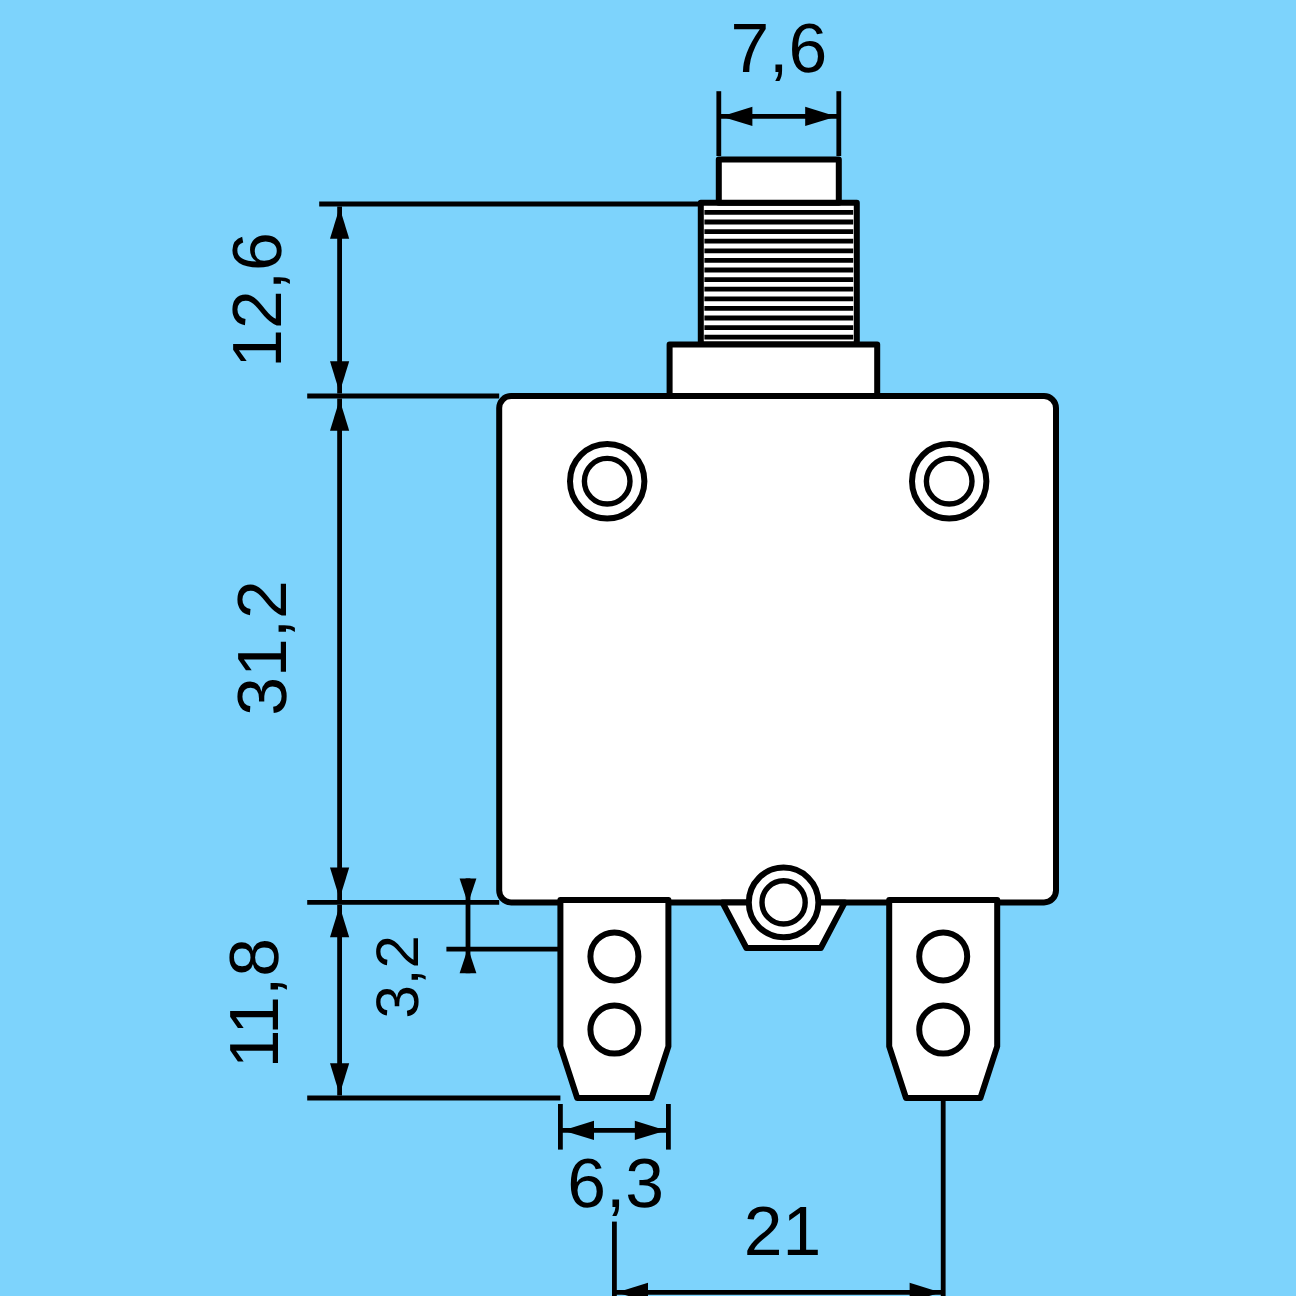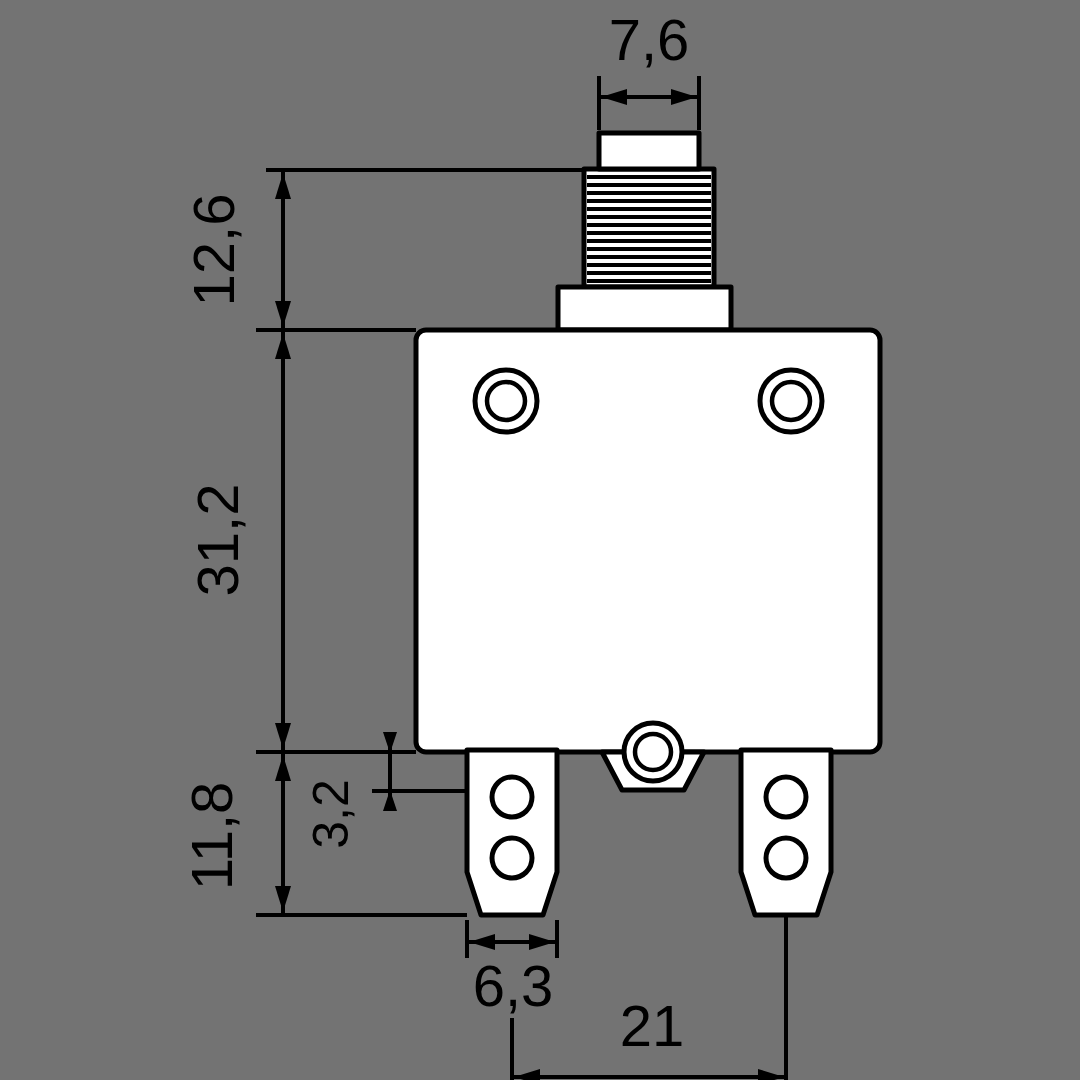--- a/index.html
+++ b/index.html
@@ -4,21 +4,21 @@
 <style>
   html, body {
     margin: 0;
     padding: 0;
     background: #ffffff;
   }
   .canvas {
     position: relative;
     width: 1080px;
     height: 1080px;
-    background: #737373;
+    background: #7dd3fc;
     overflow: hidden;
   }
   svg { display: block; }
   .outline {
     fill: #ffffff;
     stroke: #000000;
     stroke-width: 5;
     stroke-linejoin: round;
   }
   .hole {

